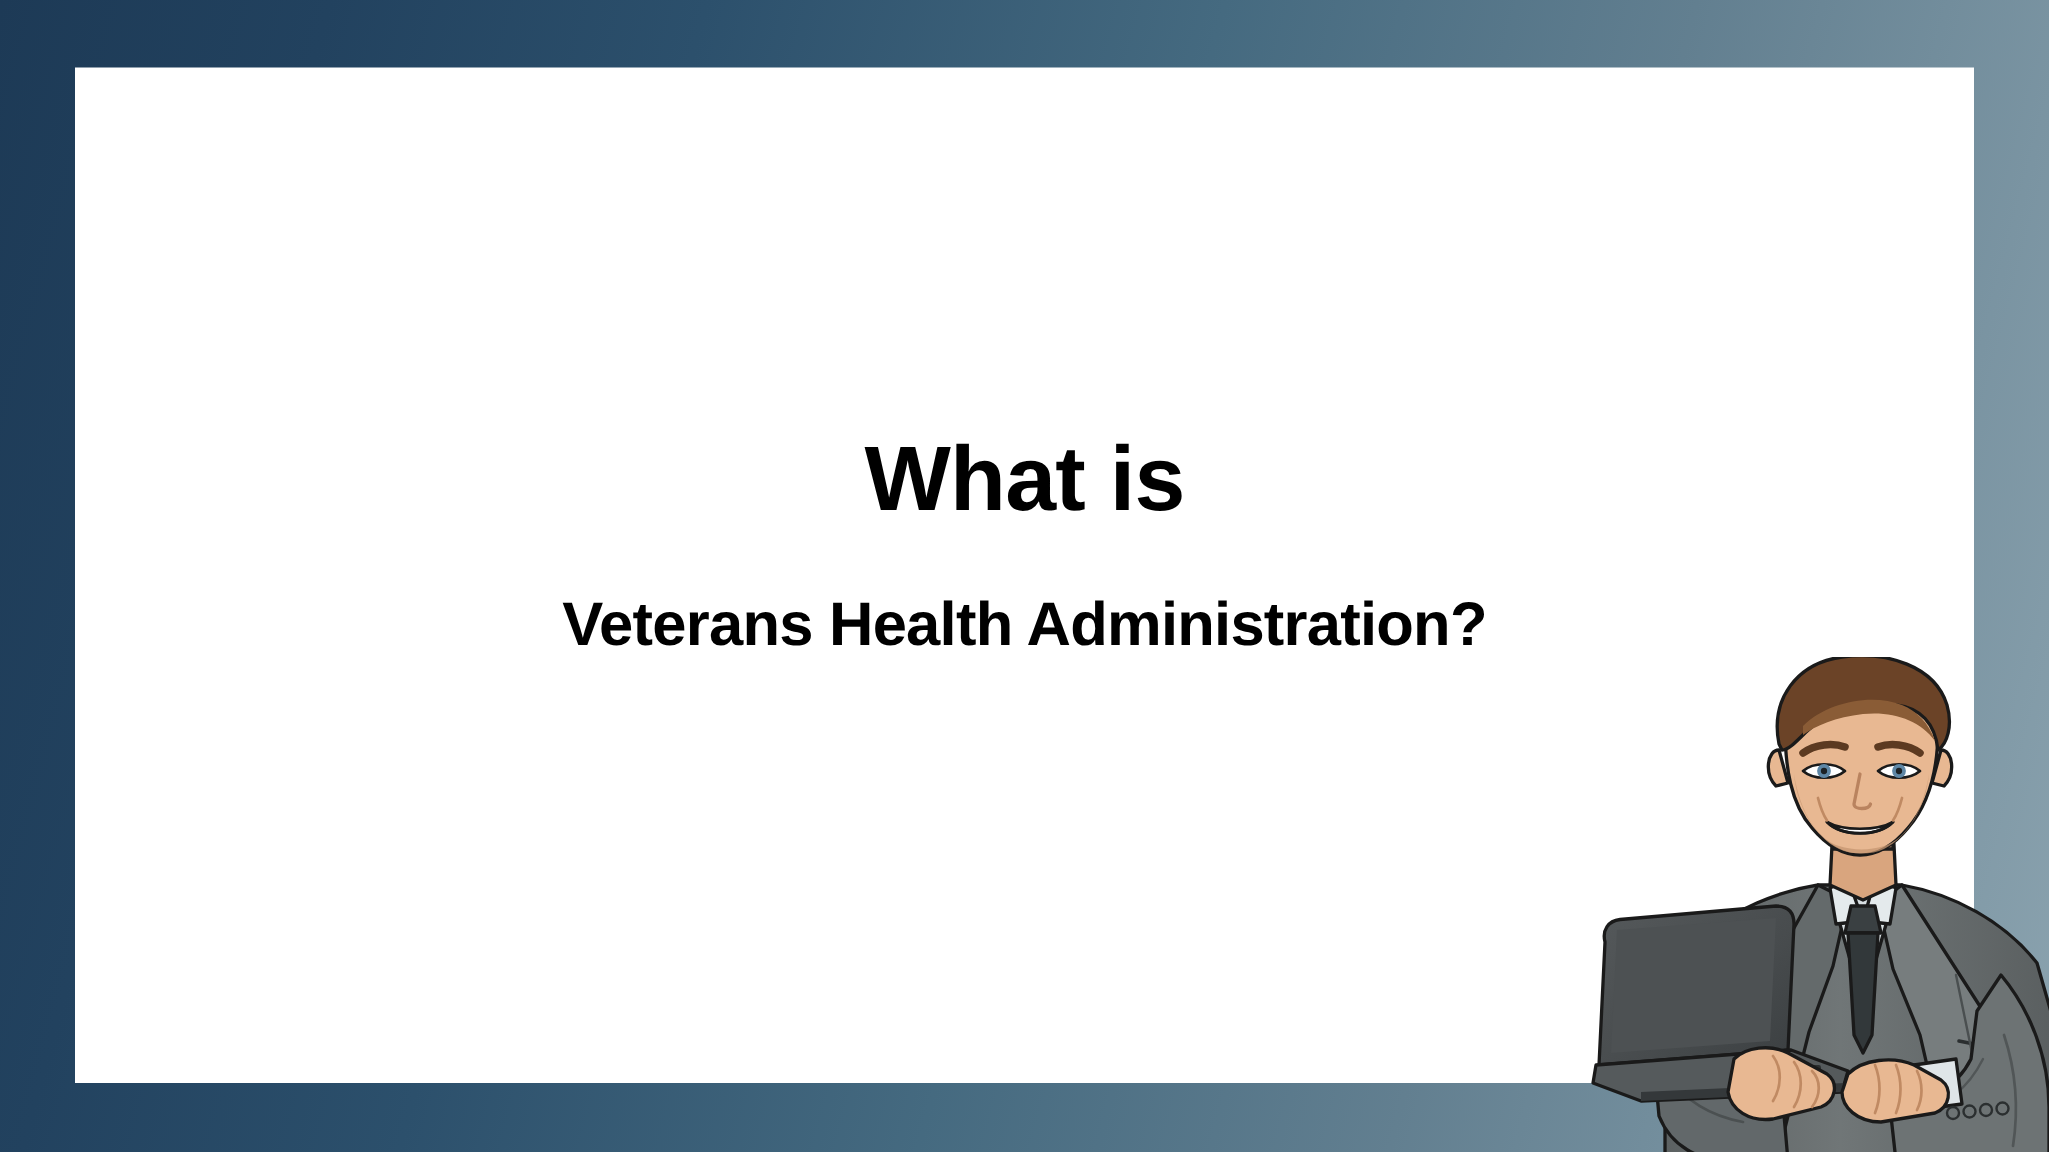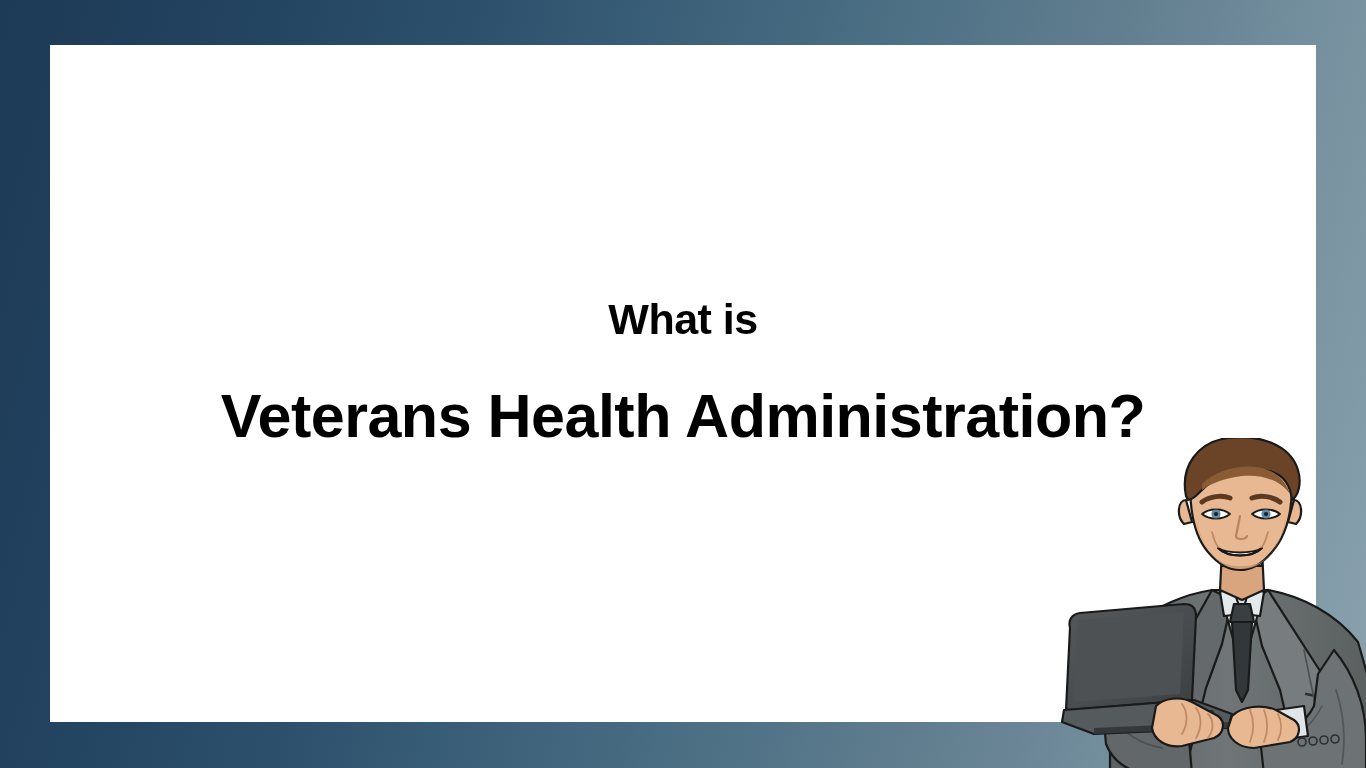--- a/index.html
+++ b/index.html
@@ -52,30 +52,30 @@
     font-weight: bold;
     letter-spacing: -0.5px;
     white-space: nowrap;
   }
 
   #title-line-1 {
     position: absolute;
     left: 0;
     top: 243px;
     width: 1266px;
-    font-size: 43px;
+    font-size: 61px;
     line-height: 62px;
   }
 
   #title-line-2 {
     position: absolute;
     left: 0;
     top: 340px;
     width: 1266px;
-    font-size: 61px;
+    font-size: 41px;
     line-height: 62px;
   }
 
   
   #presenter-illustration {
     position: absolute;
     right: 0;
     bottom: 0;
     width: 330px;
     height: 330px;

